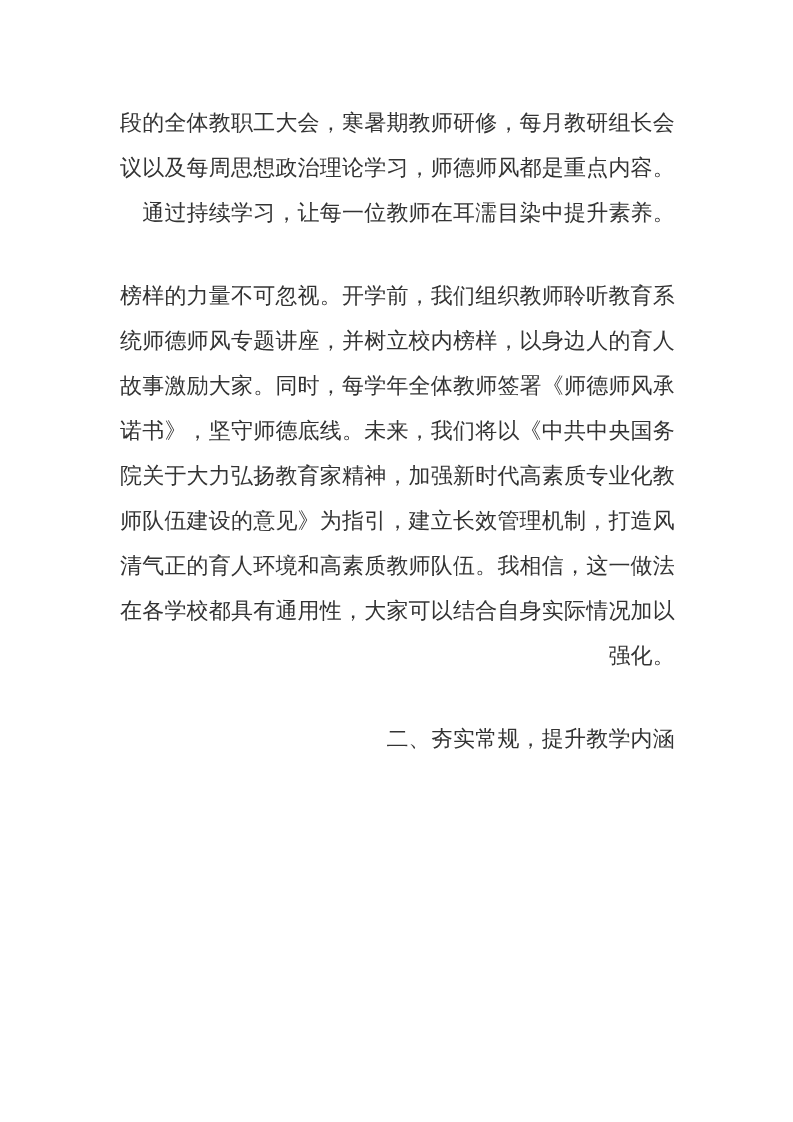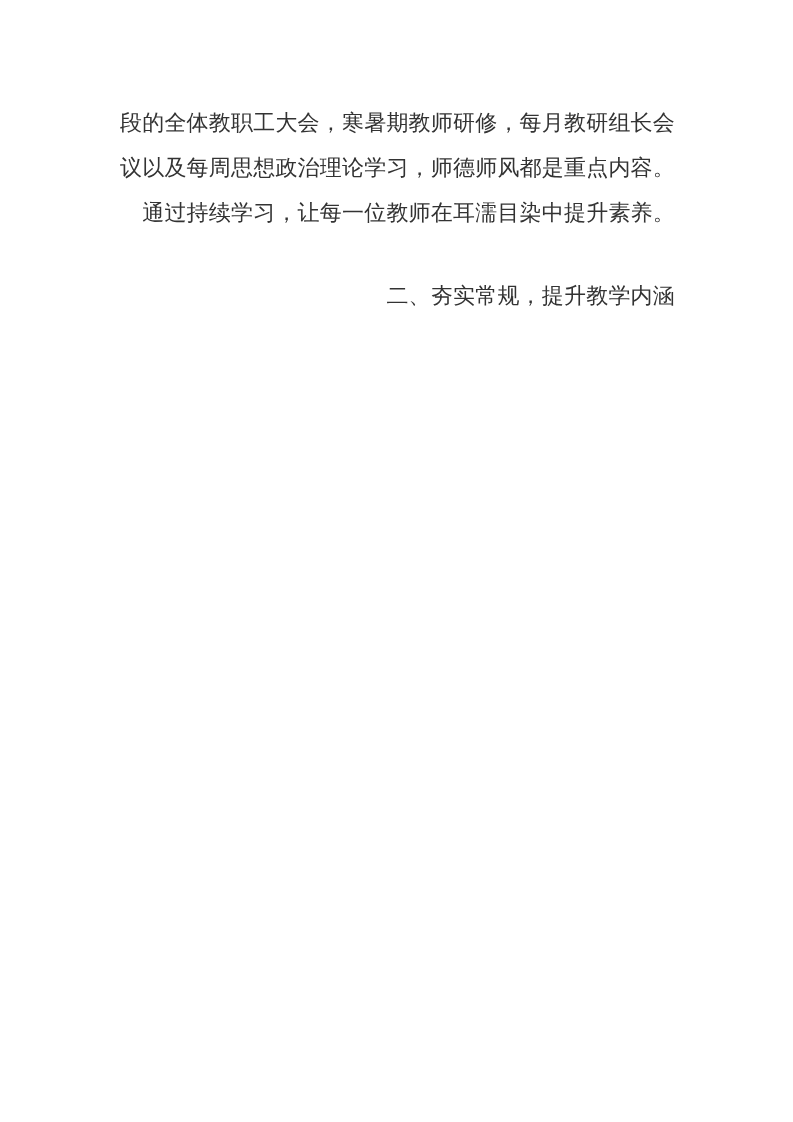--- a/index.html
+++ b/index.html
@@ -37,16 +37,25 @@
   }
 </style>
 </head>
 <body>
 
 <div class="page">
   <p class="text-block">段的全体教职工大会，寒暑期教师研修，每月教研组长会
 议以及每周思想政治理论学习，师德师风都是重点内容。
 通过持续学习，让每一位教师在耳濡目染中提升素养。</p>
 
+  <p class="text-block">榜样的力量不可忽视。开学前，我们组织教师聆听教育系
+统师德师风专题讲座，并树立校内榜样，以身边人的育人
+故事激励大家。同时，每学年全体教师签署《师德师风承
+诺书》，坚守师德底线。未来，我们将以《中共中央国务
+院关于大力弘扬教育家精神，加强新时代高素质专业化教
+师队伍建设的意见》为指引，建立长效管理机制，打造风
+清气正的育人环境和高素质教师队伍。我相信，这一做法
+在各学校都具有通用性，大家可以结合自身实际情况加以
+强化。</p>
 
   <h2 class="text-block">二、夯实常规，提升教学内涵</h2>
 
 </div>
 
 </body></html>

